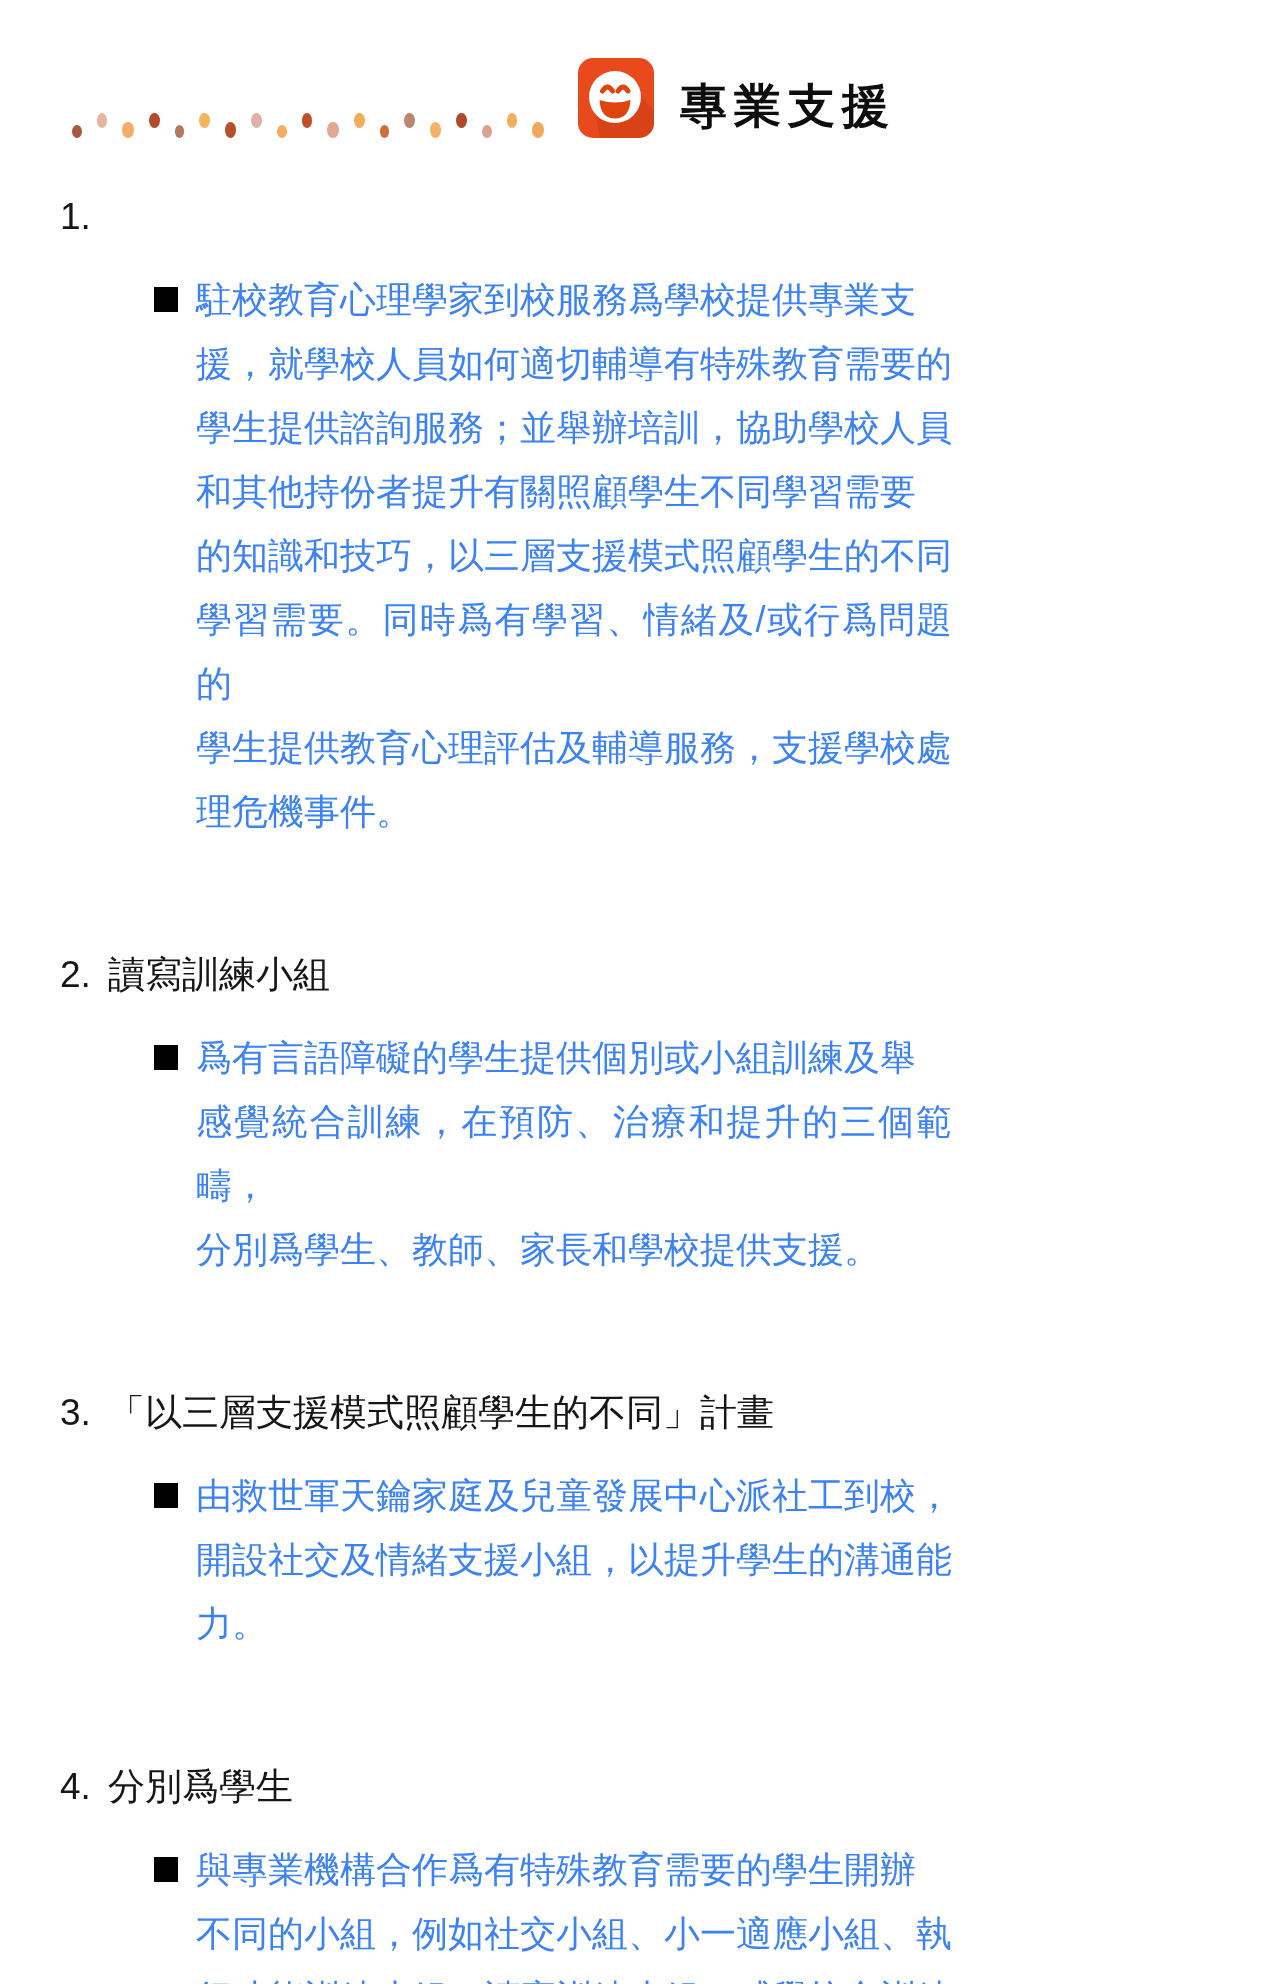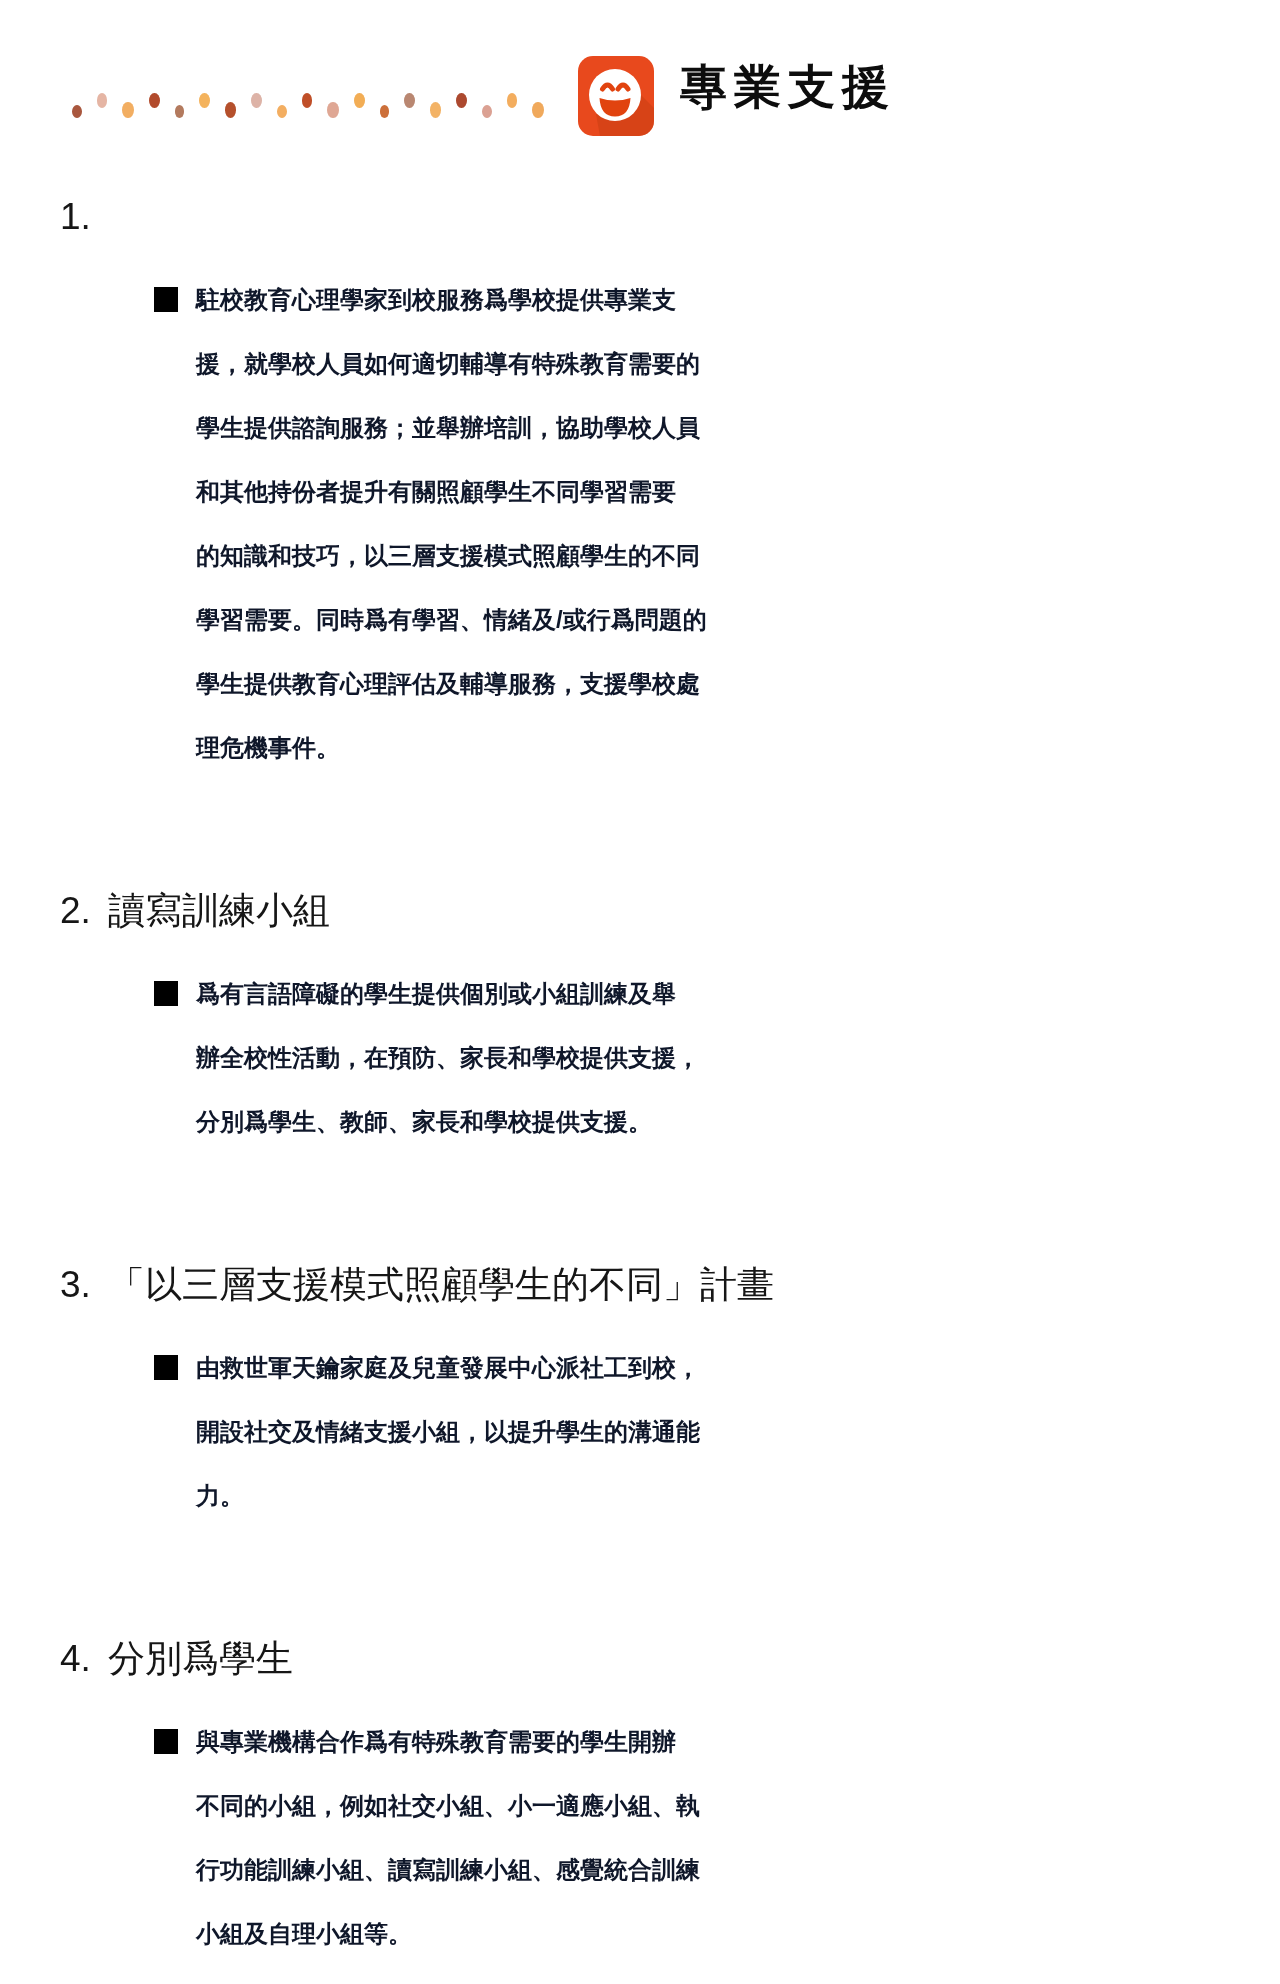--- a/index.html
+++ b/index.html
@@ -8,21 +8,21 @@
     width:1280px;
     height:1984px;
     background:#ffffff;
     font-family:"Liberation Sans", sans-serif;
     color:#161616;
     overflow:hidden;
   }
   
   .header{
     display:flex;
-    align-items:flex-start;
+    align-items:flex-end;
     margin:56px 0 0 72px;
     height:82px;
   }
   .dots{
     display:flex;
     align-items:flex-end;
     gap:15px;
     width:472px;
     margin-right:34px;
     padding-top:46px;
@@ -54,24 +54,23 @@
     font-size:37px;
     line-height:50px;
     color:#161616;
   }
   .num{flex:0 0 48px;}
   .heading-text{white-space:nowrap;}
   .para{
     position:relative;
     margin:26px 0 0 136px;
     width:756px;
-    font-size:24px;
+    font-size:36px;
     line-height:64px;
-    color:#0f172a;
-    font-weight:bold;
+    color:#3b82f6;
   }
   .bullet{
     position:absolute;
     left:-42px;
     top:19px;
     width:24px;
     height:25px;
     background:#000000;
   }
   .para-text{
@@ -144,21 +143,21 @@
   </div>
 
   <div class="section later">
     <div class="heading">
       <span class="num">2.</span>
       <span class="heading-text">讀寫訓練小組</span>
     </div>
     <div class="para">
       <span class="bullet"></span>
       <div class="para-text">爲有言語障礙的學生提供個別或小組訓練及舉
-辦全校性活動，在預防、家長和學校提供支援，
+感覺統合訓練，在預防、治療和提升的三個範疇，
 分別爲學生、教師、家長和學校提供支援。</div>
     </div>
   </div>
 
   <div class="section later">
     <div class="heading">
       <span class="num">3.</span>
       <span class="heading-text">「以三層支援模式照顧學生的不同」計畫</span>
     </div>
     <div class="para">

